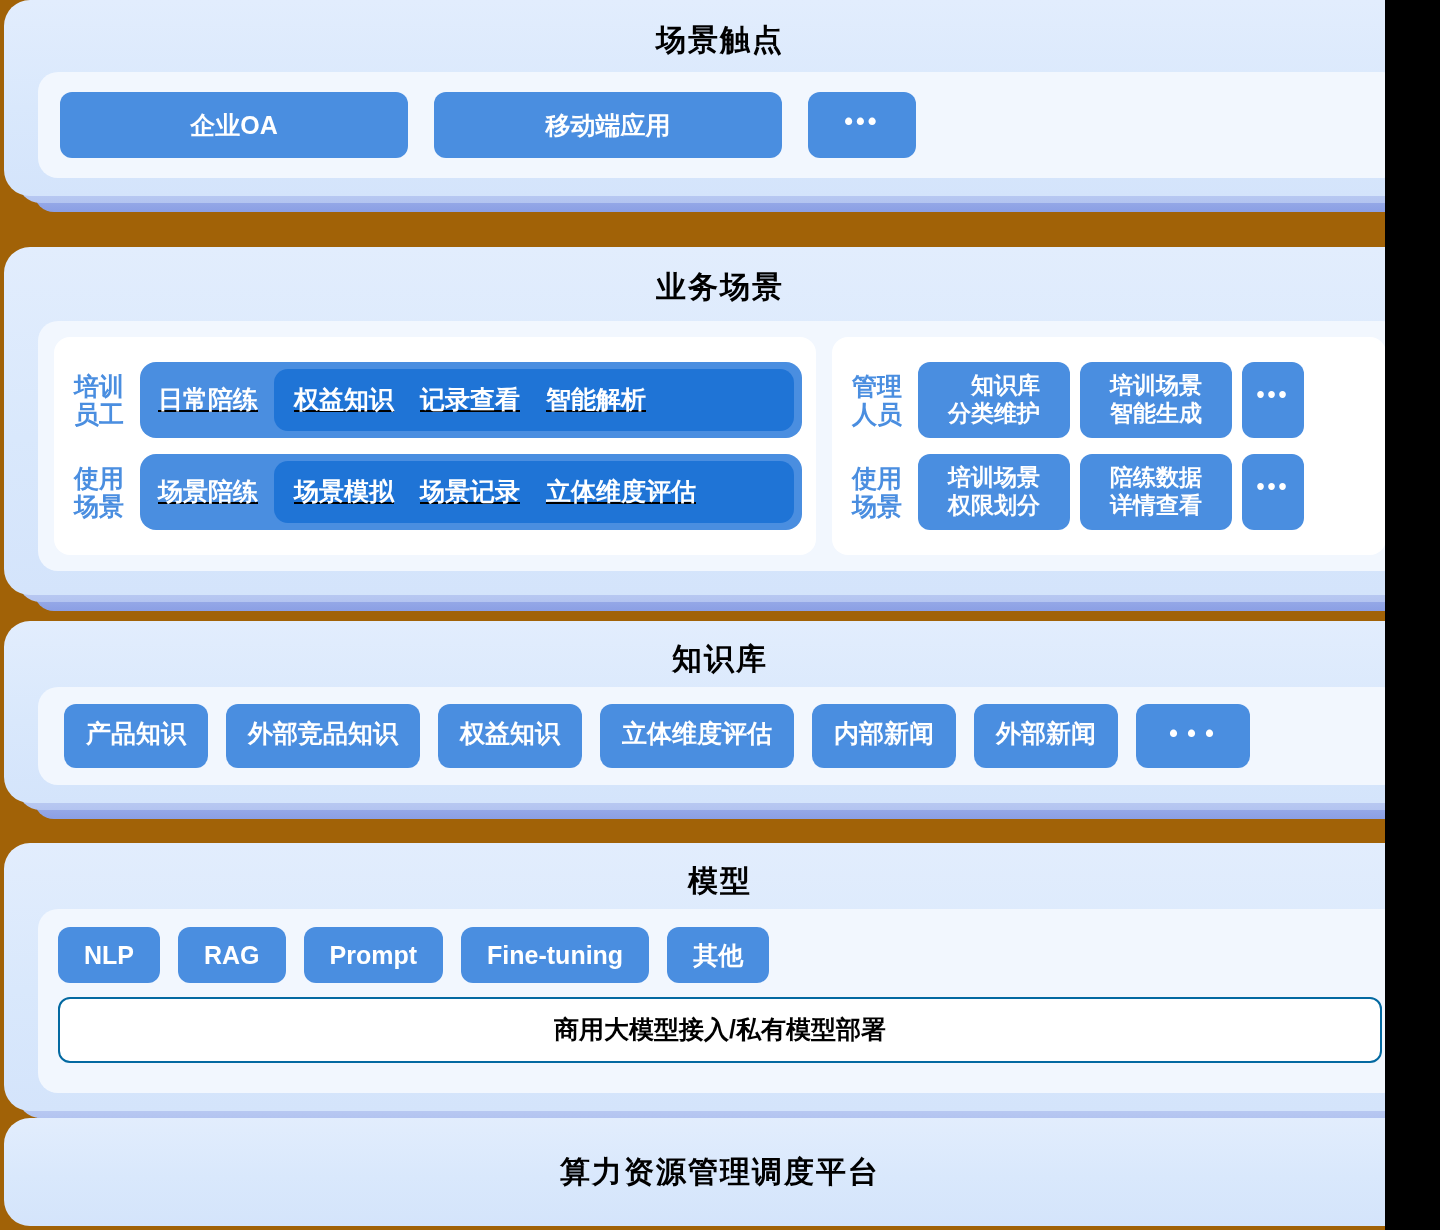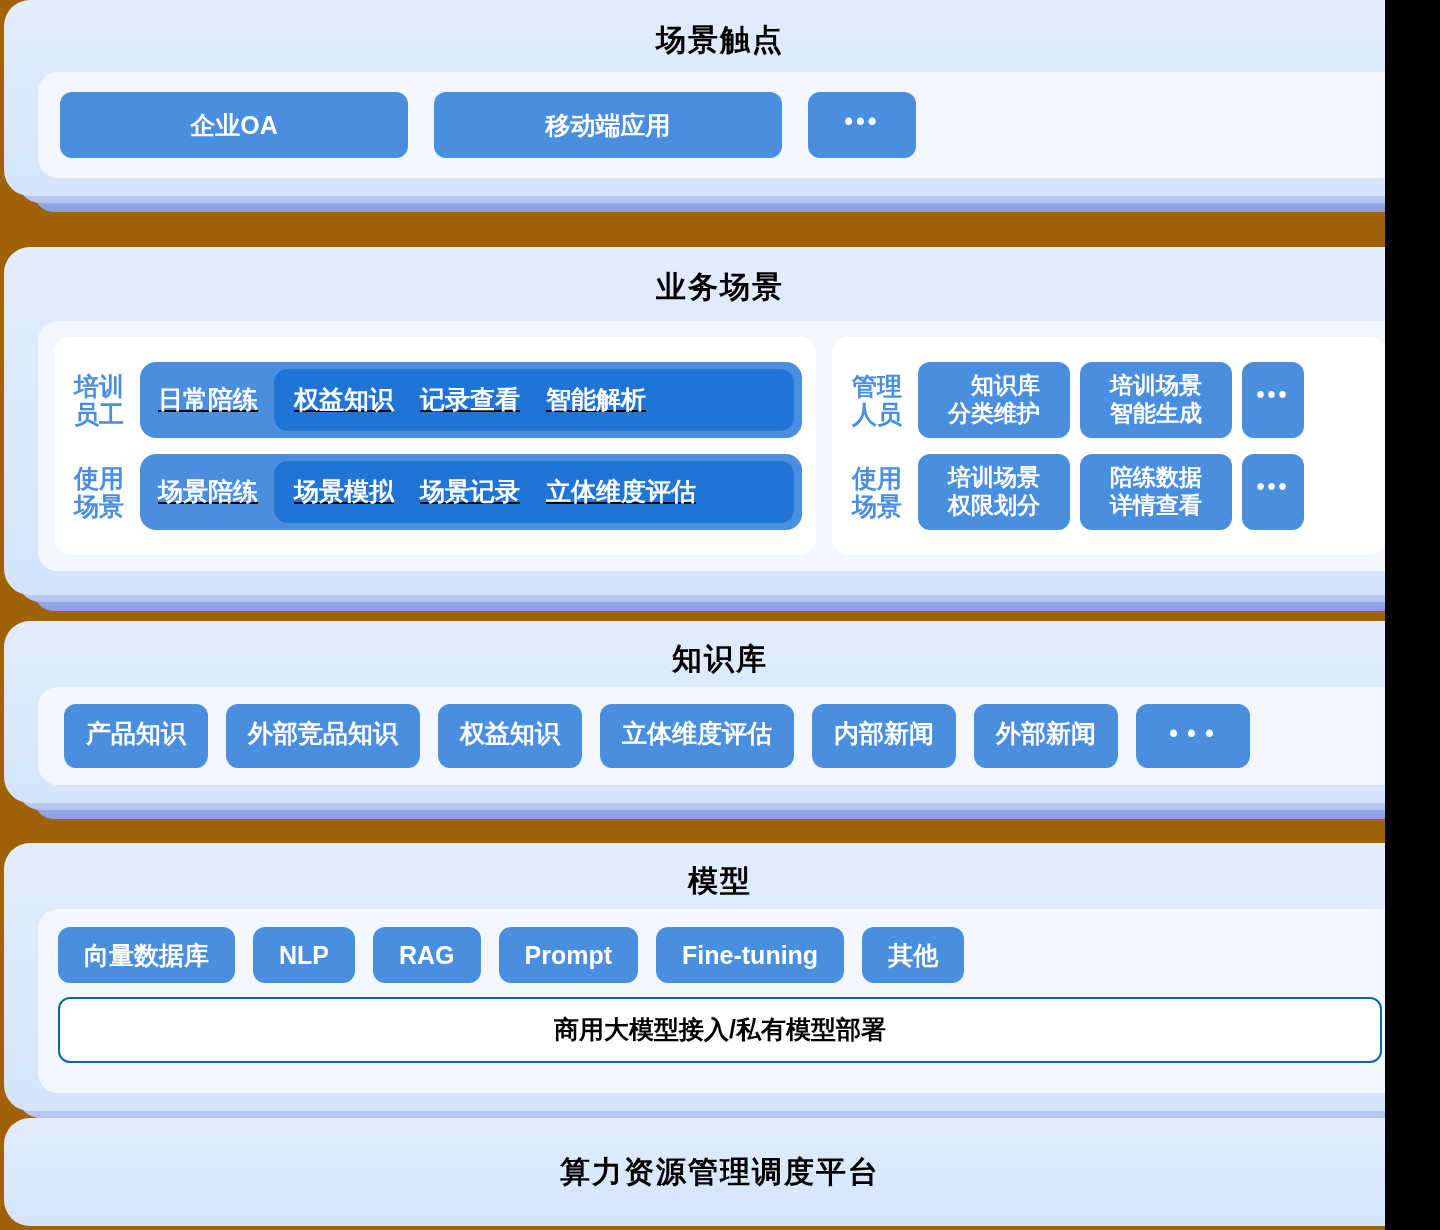--- a/index.html
+++ b/index.html
@@ -328,21 +328,20 @@
     </div>
   </section>
 
   <section class="layer" id="layer-model">
     <div class="layer-base"></div>
     <div class="layer-base2"></div>
     <div class="layer-body">
       <h2 class="layer-title">模型</h2>
       <div class="panel">
         <div class="model-row">
-          <div class="chip">向量数据库</div>
           <div class="chip">NLP</div>
           <div class="chip">RAG</div>
           <div class="chip">Prompt</div>
           <div class="chip">Fine-tuning</div>
           <div class="chip">其他</div>
         </div>
         <div class="model-bar">商用大模型接入/私有模型部署</div>
       </div>
     </div>
   </section>

